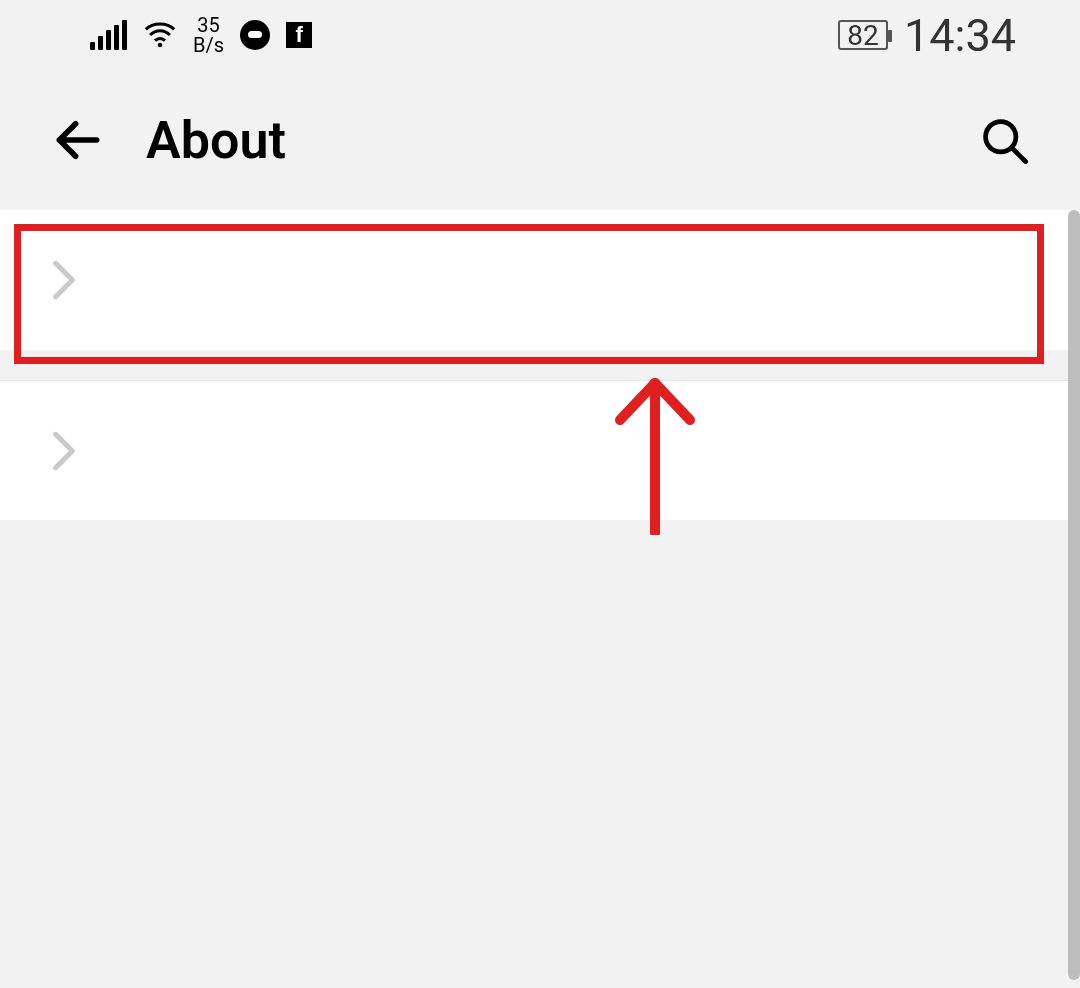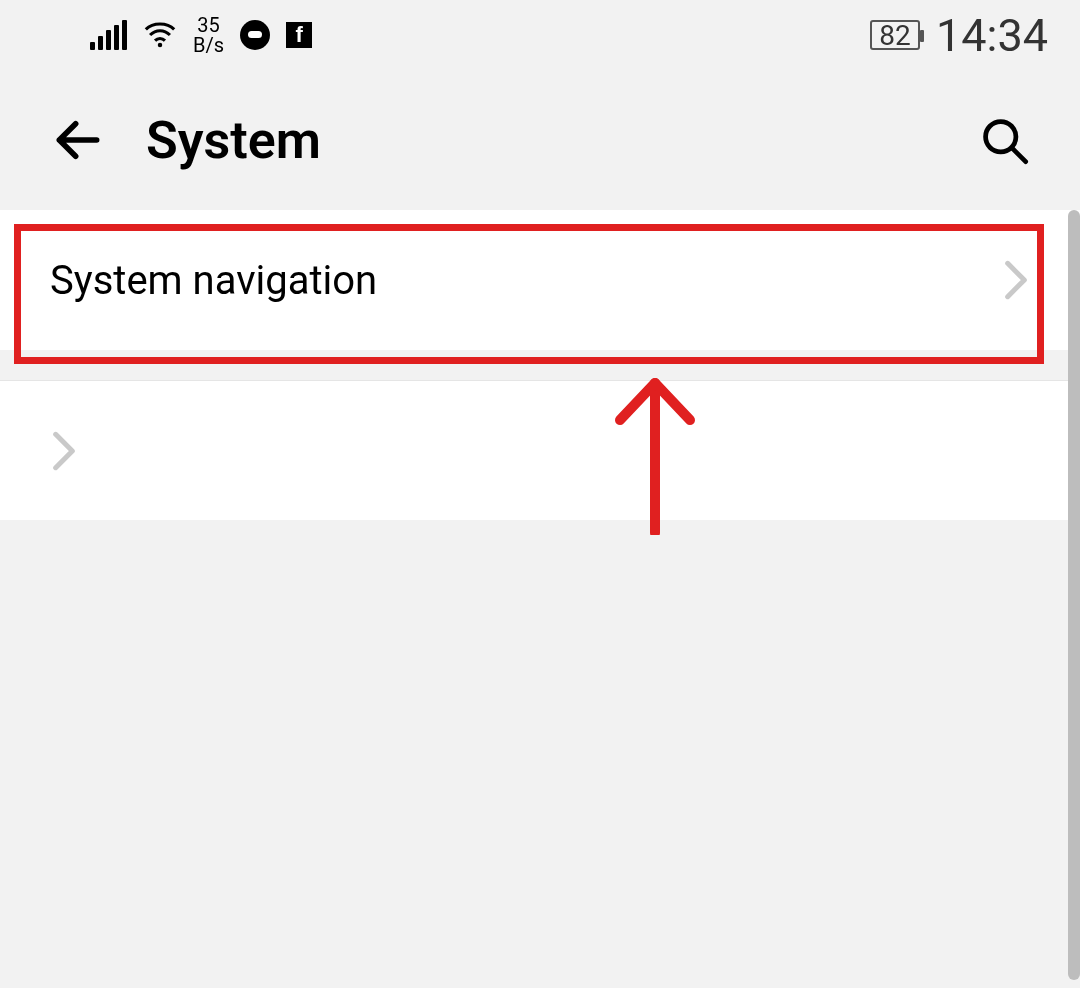--- a/index.html
+++ b/index.html
@@ -13,21 +13,21 @@
     position: relative;
   }
 
   
   .status-bar {
     height: 70px;
     background: #f2f2f2;
     display: flex;
     align-items: center;
     justify-content: space-between;
-    padding: 0 32px 0 90px;
+    padding: 0 64px 0 90px;
     color: #000;
   }
   .status-left, .status-right {
     display: flex;
     align-items: center;
     gap: 16px;
   }
   .signal-bars { display: flex; align-items: flex-end; gap: 3px; height: 30px; }
   .signal-bars span { width: 5px; background: #000; border-radius: 1px; }
   .signal-bars span:nth-child(1){height:8px}
@@ -163,37 +163,36 @@
     <div class="clock">14:34</div>
   </div>
 </div>
 
 <div class="header">
   <div class="back-btn">
     <svg viewBox="0 0 24 24">
         <path d="M20 12 H4 M4 12 L11 5 M4 12 L11 19" stroke="#000" stroke-width="2.4" fill="none" stroke-linecap="round" stroke-linejoin="round"></path>
       </svg>
   </div>
-  <div class="title">System</div>
+  <div class="title">About</div>
   <div class="search-btn">
     <svg viewBox="0 0 24 24">
         <circle cx="10.5" cy="10.5" r="7" stroke="#000" stroke-width="2.2" fill="none"></circle>
         <path d="M16 16 L22 22" stroke="#000" stroke-width="2.2" stroke-linecap="round"></path>
       </svg>
   </div>
 </div>
 
 <div class="content">
 
   <div class="highlight-box" style="left:14px; top:14px; width:1030px; height:140px;"></div>
 
 
   <div class="group">
     <div class="row">
-      <div class="label">System navigation</div>
       <div class="chevron">
         <svg viewBox="0 0 14 24">
             <path d="M2 2 L12 12 L2 22" stroke-width="3" fill="none" stroke-linecap="round" stroke-linejoin="round"></path>
           </svg>
       </div>
     </div>
   </div>
 
   <div class="group">
     <div class="row sep">

